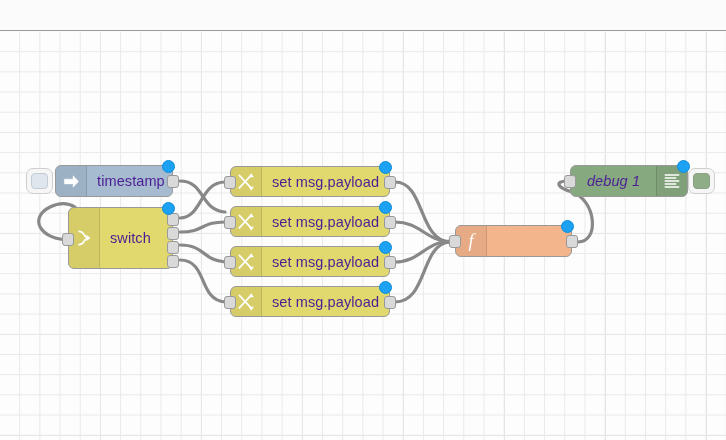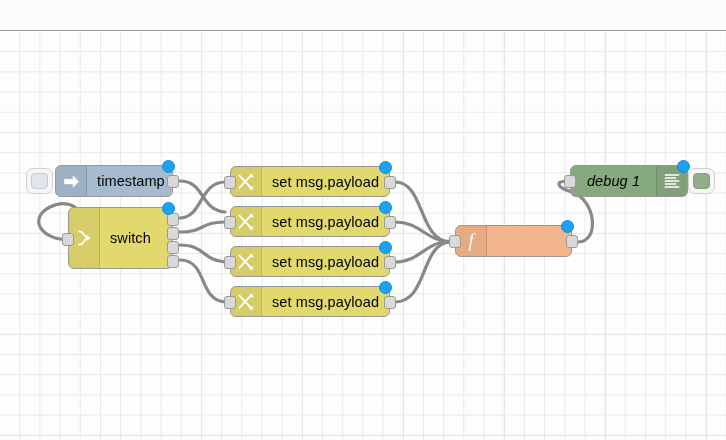--- a/index.html
+++ b/index.html
@@ -80,21 +80,21 @@
     border-right: 1px solid rgba(0,0,0,0.12);
     background: rgba(0,0,0,0.05);
     border-radius: 5px 0 0 5px;
   }
   .node .label {
     flex: 1 1 auto;
     display: flex;
     align-items: center;
     padding-left: 10px;
     font-size: 14.5px;
-    color: #000000;
+    color: #4c1d95;
     white-space: nowrap;
     letter-spacing: 0.1px;
   }
   .node .label.italic { font-style: italic; }
 
   
   .port {
     position: absolute;
     width: 12px;
     height: 13px;

